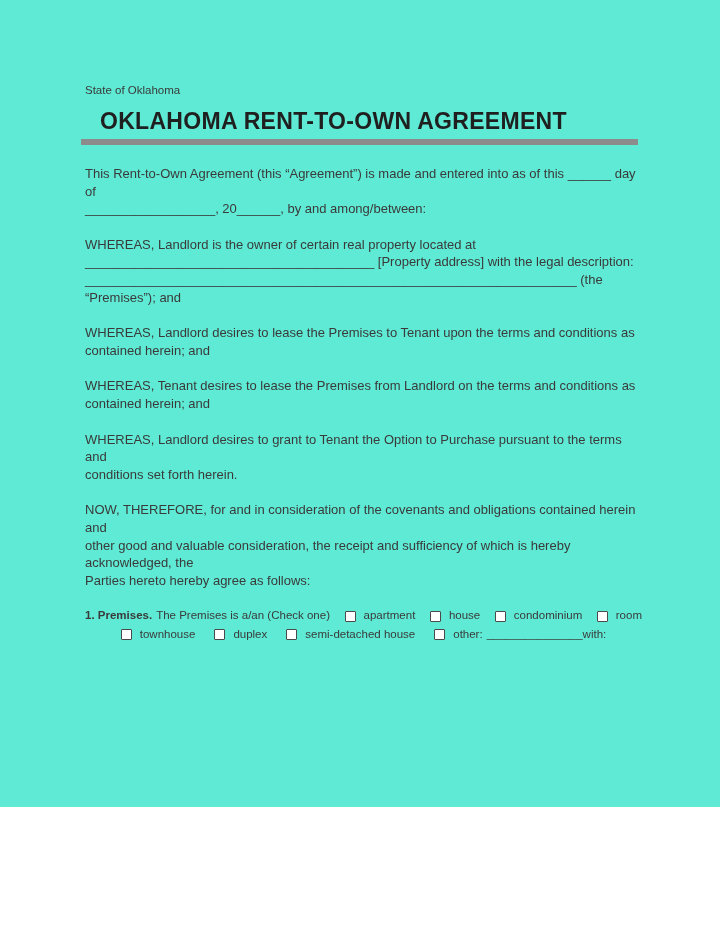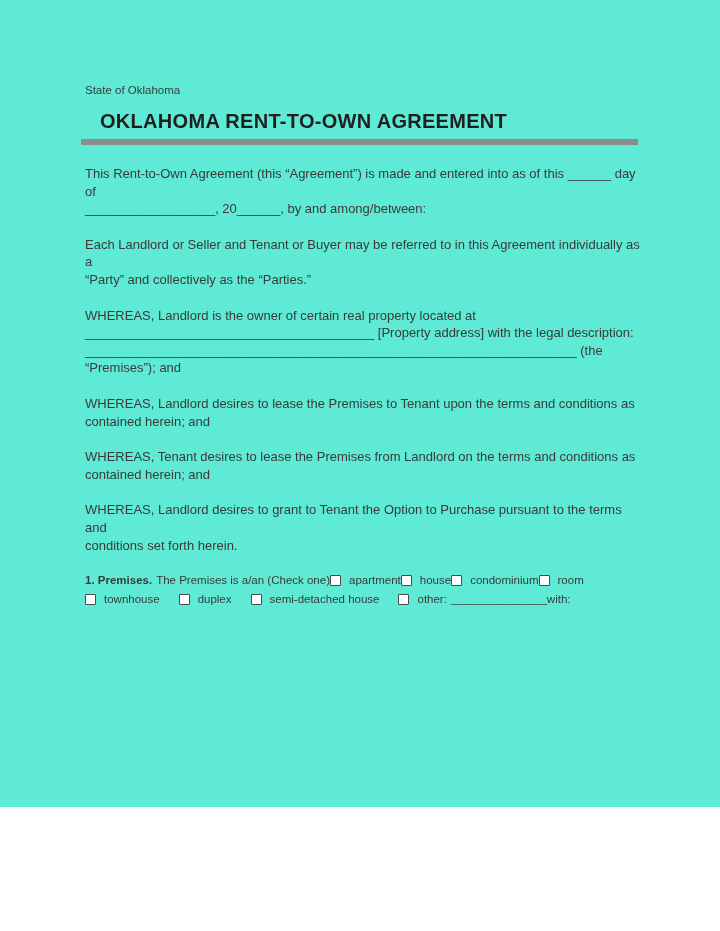--- a/index.html
+++ b/index.html
@@ -22,21 +22,21 @@
     top: 84px;
     width: 557px;
   }
   .state-label {
     font-size: 11.5px;
     line-height: 13px;
     margin: 0;
     color: #3a3a3a;
   }
   h1.doc-title {
-    font-size: 20px;
+    font-size: 23px;
     line-height: 27px;
     font-weight: bold;
     color: #1f1f1f;
     letter-spacing: 0.3px;
     margin: 11px 0 0 15px;
     white-space: nowrap;
   }
   .title-rule {
     height: 6px;
     width: 557px;
@@ -60,24 +60,26 @@
     font-size: 11.5px;
     line-height: 17.6px;
     color: #3a3a3a;
   }
   .cbx-row {
     display: flex;
     align-items: center;
     white-space: nowrap;
   }
   .cbx-row.row1 {
+    justify-content: space-between;
   }
   .cbx-row.row2 {
     gap: 19px;
     margin-top: 1px;
+    justify-content: center;
   }
   .opt {
     display: inline-flex;
     align-items: center;
   }
   .cbx {
     display: inline-block;
     width: 9px;
     height: 9px;
     border: 1.3px solid #4a4a4a;
@@ -109,37 +111,38 @@
     <h1 class="doc-title">OKLAHOMA RENT-TO-OWN AGREEMENT</h1>
     <div class="title-rule"></div>
 
     <div class="body-text">
 
       <p class="clause">This Rent-to-Own Agreement (this “Agreement”) is made and entered into as of this ______ day of
 __________________, 20______, by and among/between:</p>
 
 
 
-      <p class="clause">Each Landlord or Seller and Tenant or Buyer may be referred to in this Agreement individually as a
-“Party” and collectively as the “Parties.”</p>
 
       <p class="clause">WHEREAS, Landlord is the owner of certain real property located at
 ________________________________________ [Property address] with the legal description:
 ____________________________________________________________________ (the “Premises”); and</p>
 
       <p class="clause">WHEREAS, Landlord desires to lease the Premises to Tenant upon the terms and conditions as
 contained herein; and</p>
 
       <p class="clause">WHEREAS, Tenant desires to lease the Premises from Landlord on the terms and conditions as
 contained herein; and</p>
 
 
       <p class="clause">WHEREAS, Landlord desires to grant to Tenant the Option to Purchase pursuant to the terms and
 conditions set forth herein.</p>
 
+      <p class="clause">NOW, THEREFORE, for and in consideration of the covenants and obligations contained herein and
+other good and valuable consideration, the receipt and sufficiency of which is hereby acknowledged, the
+Parties hereto hereby agree as follows:</p>
 
       <div class="premises-clause">
         <div class="cbx-row row1">
           <span><strong>1. Premises.</strong><span class="lead">The Premises is a/an (Check one)</span></span>
           <span class="opt">
               <span class="cbx"></span>
               <span class="opt-label">apartment</span>
             </span>
           <span class="opt">
               <span class="cbx"></span>

